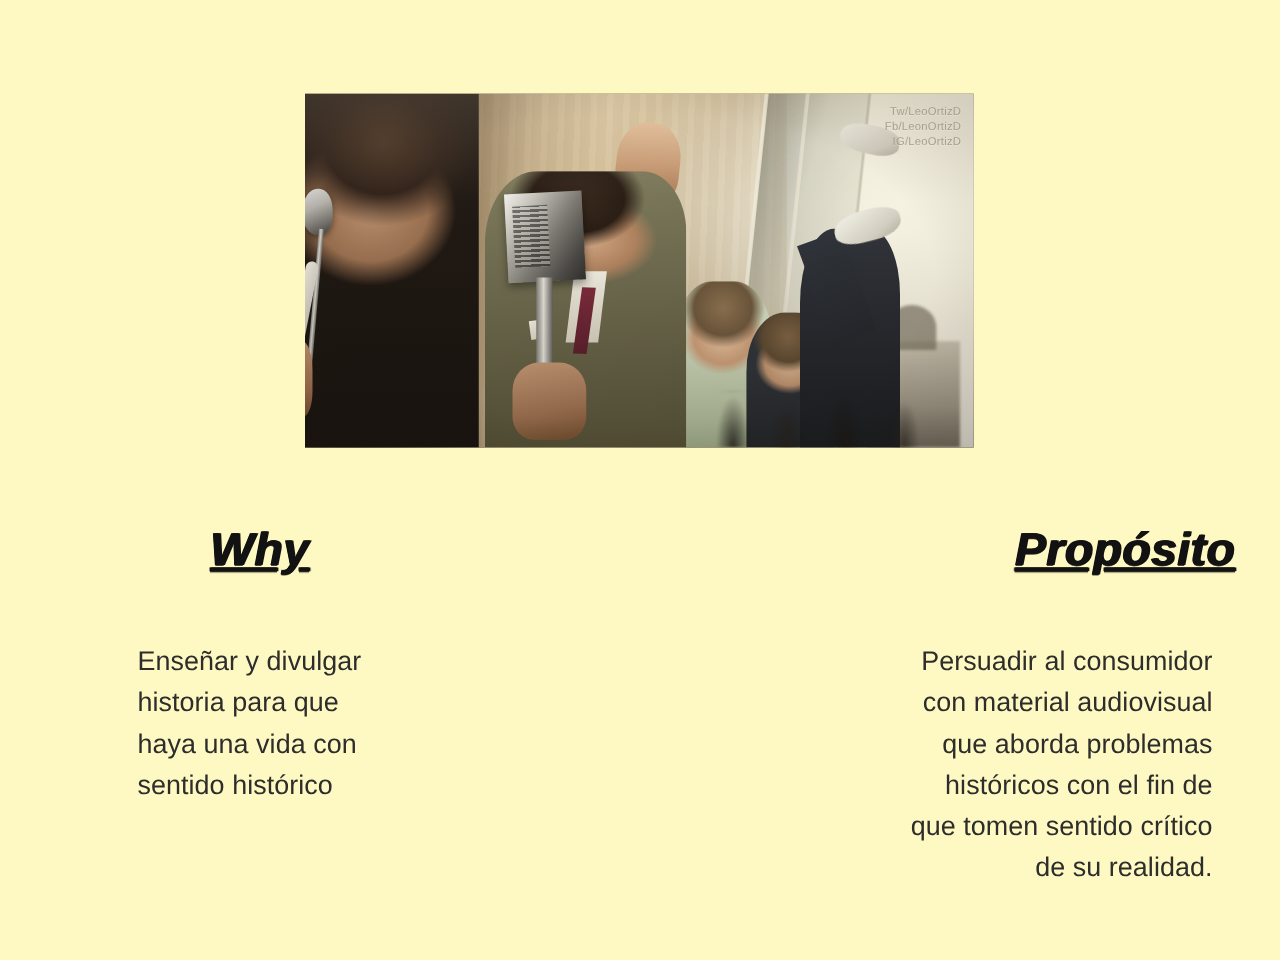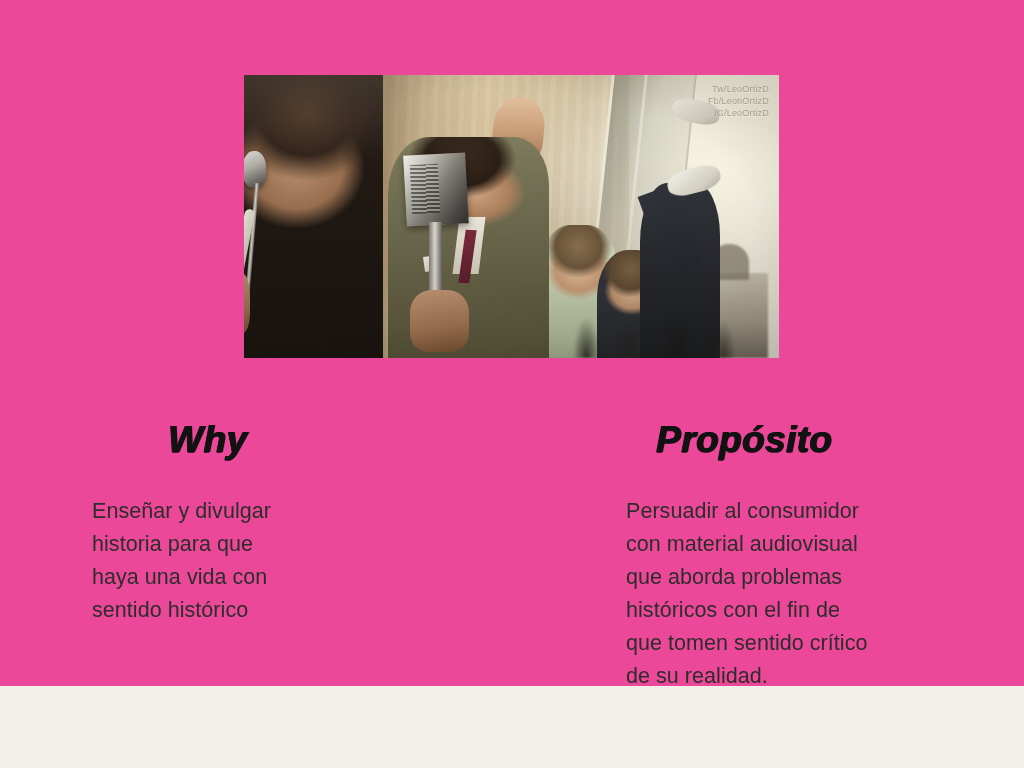--- a/index.html
+++ b/index.html
@@ -12,22 +12,22 @@
     height: 768px;
     overflow: hidden;
     background: #f1f0e9;
     font-family: "Liberation Sans", sans-serif;
     -webkit-font-smoothing: antialiased;
   }
 
   .slide {
     position: relative;
     width: 1024px;
-    height: 686px;
-    background: #ec4899;
+    height: 768px;
+    background: #fef9c3;
   }
 
   
   .photo-frame {
     position: absolute;
     left: 244px;
     top: 75px;
     width: 535px;
     height: 283px;
     overflow: hidden;
@@ -391,41 +391,42 @@
     text-shadow: 0 1px 0 rgba(255,255,255,0.25);
     user-select: none;
   }
 
   
   .column {
     position: absolute;
     top: 418px;
   }
   .column.left  { left: 92px;  width: 380px; }
-  .column.right { left: 626px; width: 330px; }
+  .column.right { left: 658px; width: 330px; text-align: right; }
 
   .col-heading {
     margin: 0;
     font-family: "Liberation Sans", sans-serif;
     font-weight: 700;
     font-style: italic;
     font-size: 37px;
     line-height: 44px;
     letter-spacing: 0.4px;
     color: #121212;
     text-shadow:
       1.1px 0 0 #121212,
       -0.4px 0 0 #121212,
       0 1px 0 rgba(10,10,10,0.75);
+    text-decoration: underline;
   }
   .column.left  .col-heading { padding-left: 76px; }
   .column.right .col-heading { padding-left: 30px; }
 
   .col-body {
-    margin: 0;
+    margin: 18px;
     padding-top: 33px;
     font-family: "Liberation Sans", sans-serif;
     font-weight: 400;
     font-size: 21.5px;
     line-height: 33px;
     letter-spacing: 0.05px;
     color: #2d2d2b;
     white-space: pre-line;
   }
 </style>

